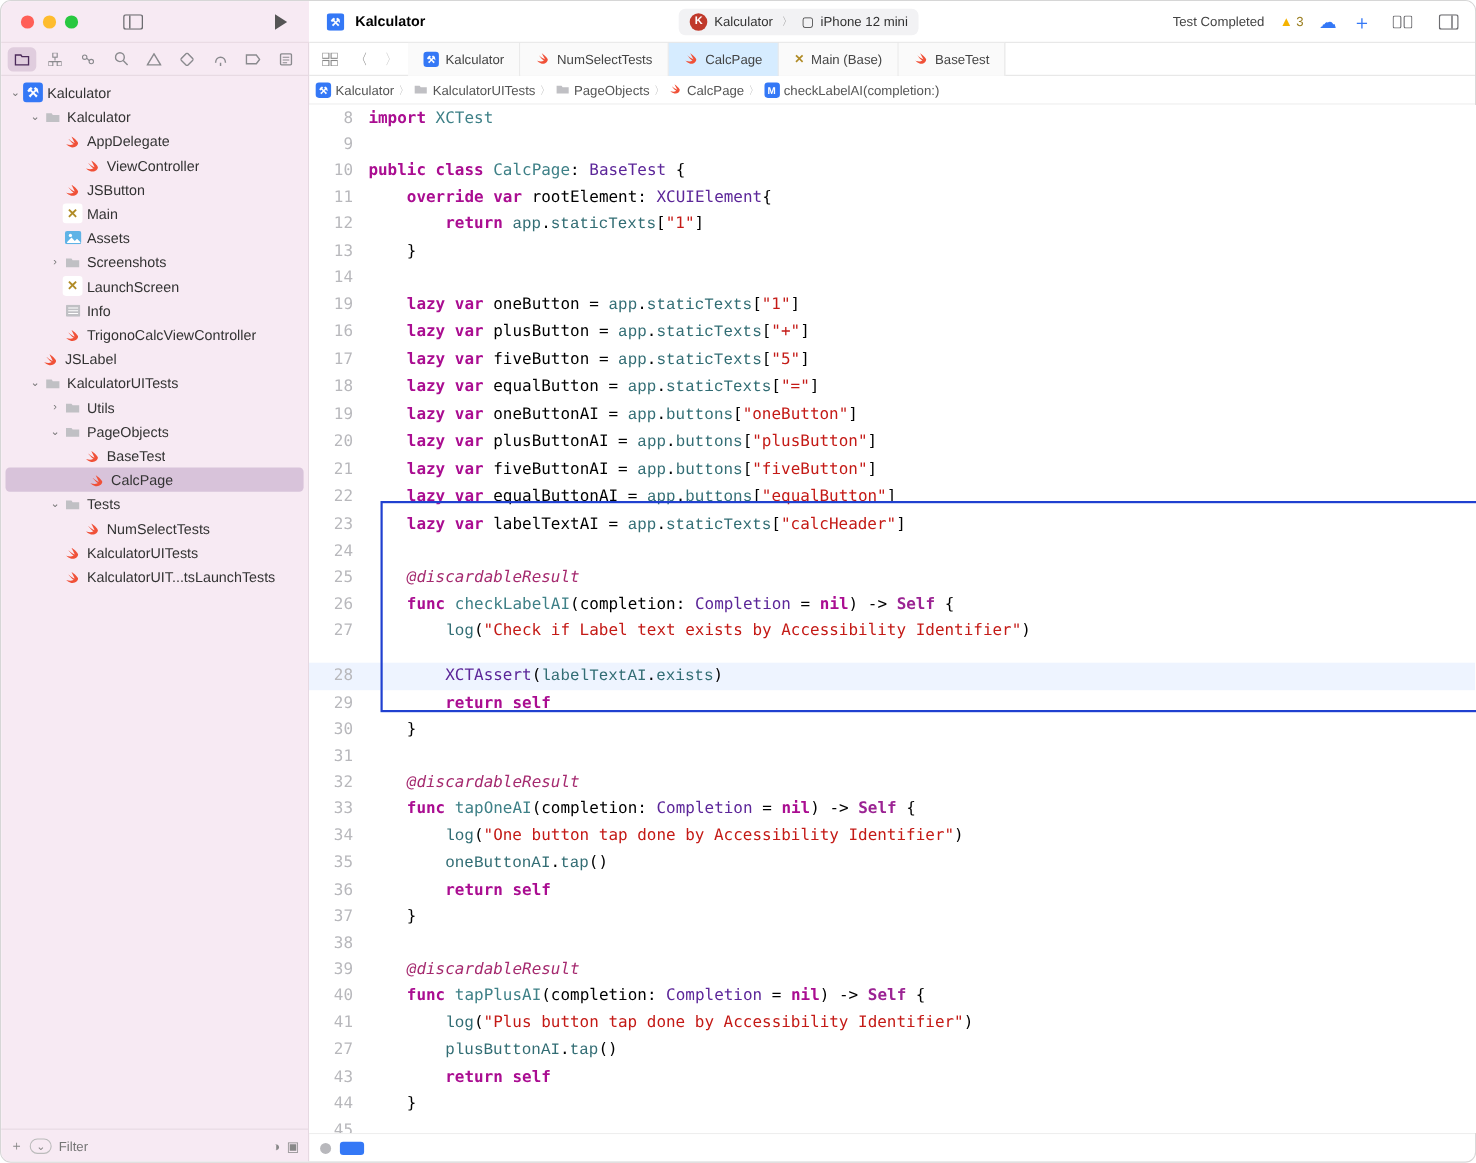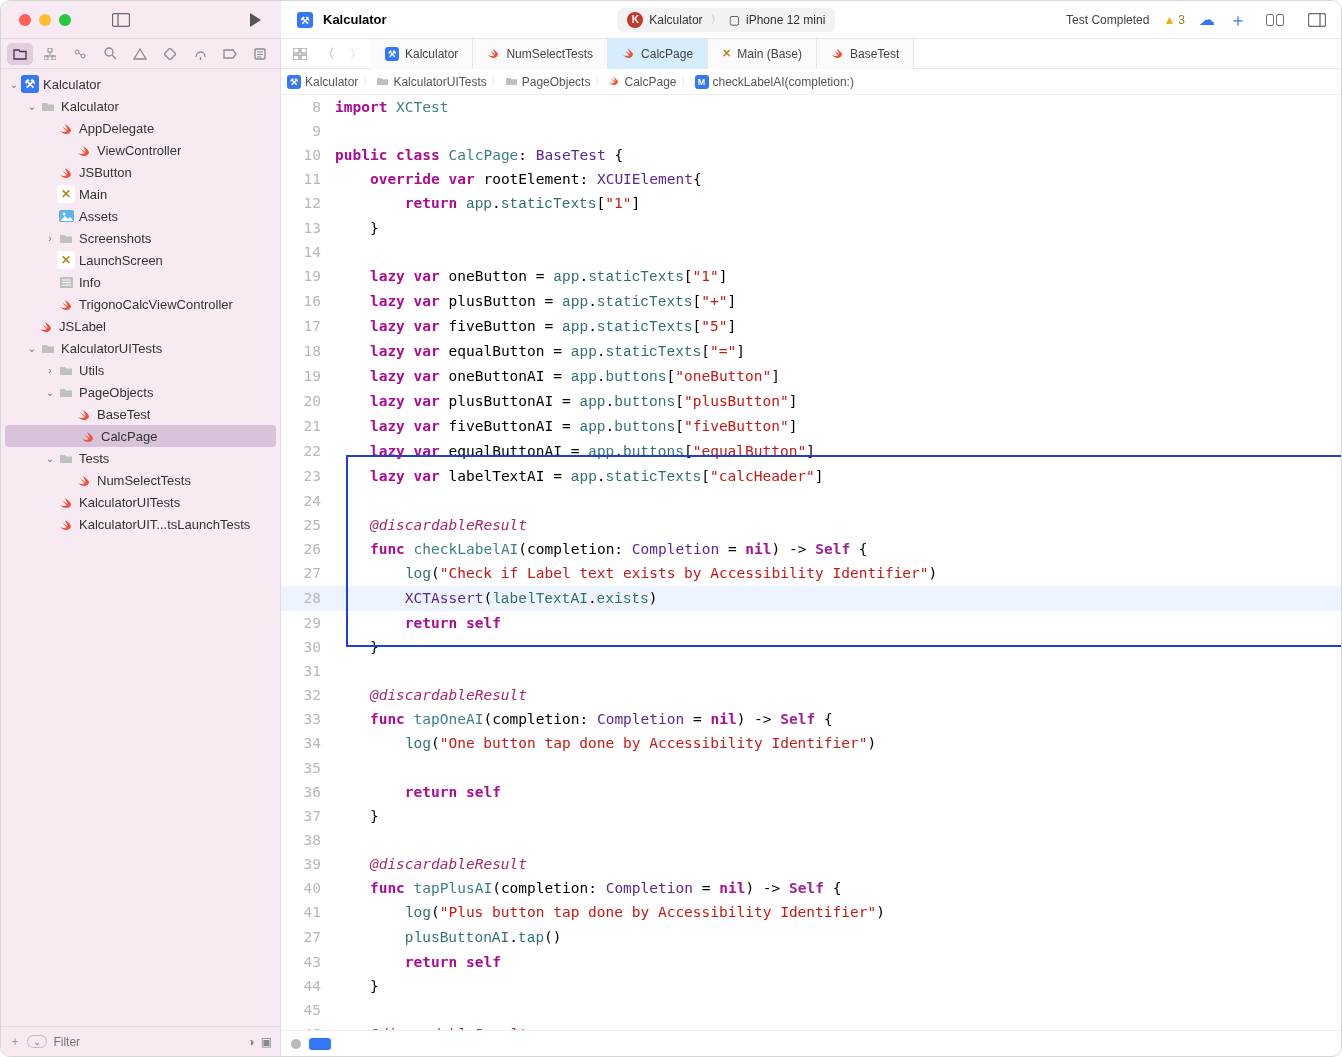--- a/index.html
+++ b/index.html
@@ -67,21 +67,21 @@
 .jb-folder { color: #888; }
 .jb-swift { color: #f05138; }
 .jb-m { width: 14px; height: 14px; background: #3478f6; color: #fff; font-size: 9px; font-weight: 700; border-radius: 3px; display: inline-flex; align-items: center; justify-content: center; }
 
 
 .code-wrap { flex: 1; overflow: auto; background: #fff; position: relative; }
 .code-table { font-family: 'SF Mono', Menlo, Consolas, monospace; font-size: 14.5px; line-height: 24px; display: block; }
 .code-line { display: flex; }
 .ln { width: 54px; text-align: right; padding-right: 14px; color: #b8b8bc; user-select: none; }
 .ct { white-space: pre; padding-right: 20px; }
-.hl-line { background: #eef4ff; }
+.hl-line { background: #eef4ff; margin-top: 16px; }
 .kw { color: #aa0d91; font-weight: 600; }
 .typ { color: #5c2699; }
 .fn { color: #326d74; font-family: Liberation Mono, monospace; }
 .fn2 { color: #3e8087; }
 .str { color: #c41a16; }
 .attr { color: #a52a6f; font-style: italic; }
 .self { color: #9b2393; font-weight: 600; }
 .bluebox { position: absolute; border: 2px solid #2040d0; pointer-events: none; }
 
 
@@ -590,20 +590,21 @@
           <div class="code-line">
             <div class="ln">33</div>
             <div class="ct"><span>    </span><span class="kw">func </span><span class="fn2">tapOneAI</span><span>(completion: </span><span class="typ">Completion</span><span> = </span><span class="kw">nil</span><span>) -&gt; </span><span class="self">Self</span><span> {</span></div>
           </div>
           <div class="code-line">
             <div class="ln">34</div>
             <div class="ct"><span>        </span><span class="fn">log</span><span>(</span><span class="str">"One button tap done by Accessibility Identifier"</span><span>)</span></div>
           </div>
           <div class="code-line">
             <div class="ln">35</div>
+            <div class="ct"><span>        </span><span class="fn">oneButtonAI</span><span>.</span><span class="fn">tap</span><span>()</span></div>
           </div>
           <div class="code-line">
             <div class="ln">36</div>
             <div class="ct"><span>        </span><span class="kw">return </span><span class="kw">self</span></div>
           </div>
           <div class="code-line">
             <div class="ln">37</div>
             <div class="ct"><span>    }</span></div>
           </div>
           <div class="code-line">

